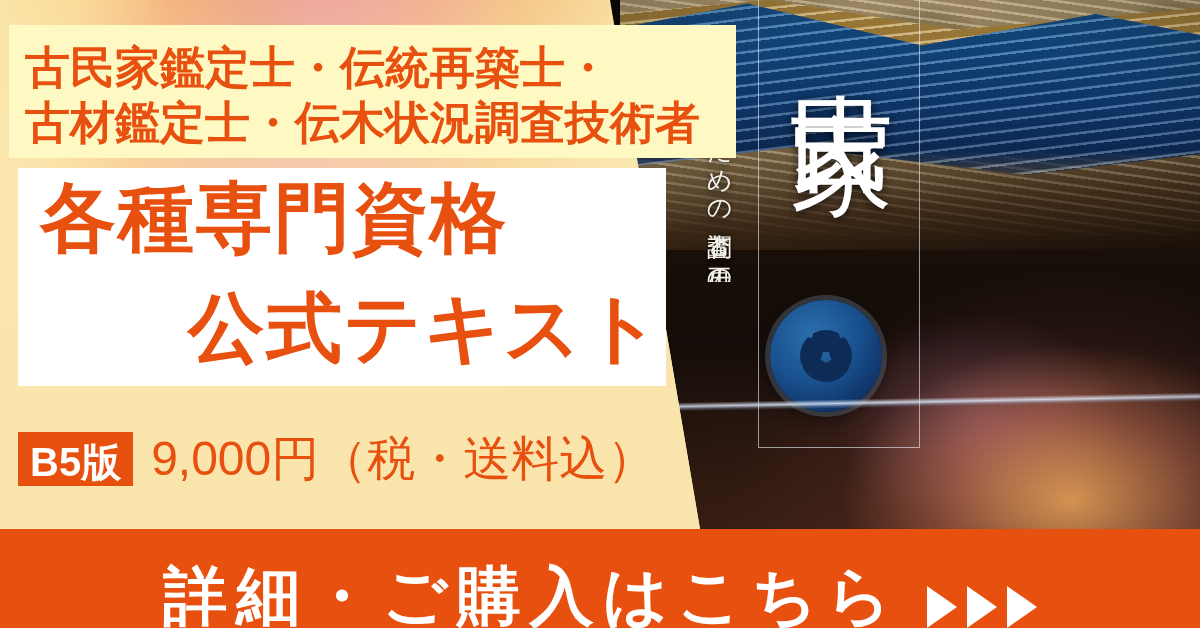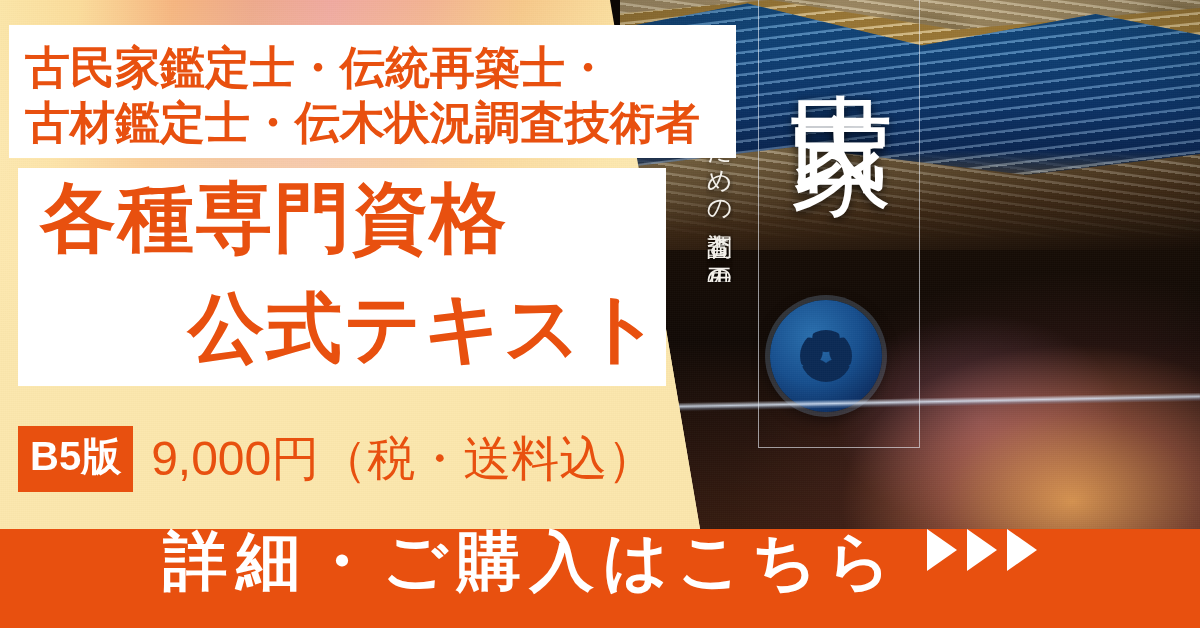--- a/index.html
+++ b/index.html
@@ -158,21 +158,21 @@
         #fbe7ad 100%);
   }
   .left-noise{
     position:absolute;inset:0;opacity:.18;
     background-image:repeating-linear-gradient(0deg,rgba(255,255,255,.10) 0 1px,rgba(160,120,80,.10) 1px 2px),
                      repeating-linear-gradient(90deg,rgba(255,255,255,.08) 0 1px,rgba(160,120,80,.08) 1px 2px);
   }
 
   
   .panel1{
-    position:absolute;left:9px;top:25px;width:727px;height:133px;background:#ffffff;
+    position:absolute;left:9px;top:25px;width:727px;height:133px;background:#fef9c3;
   }
   .panel1 .ln{
     position:absolute;left:16px;
     font-size:45px;line-height:1;color:#e8500f;font-weight:700;
     letter-spacing:0px;white-space:nowrap;
   }
   .panel1 .ln1{top:20px;}
   .panel1 .ln2{top:75px;}
 
   
@@ -190,31 +190,31 @@
     white-space:nowrap;
     margin-top:16px;
   }
 
   
   .price-row{
     position:absolute;left:18px;top:428px;height:62px;display:flex;align-items:center;
   }
   .badge{
     background:#e8500f;color:#ffffff;font-weight:700;font-size:40px;line-height:1;
-    padding:10px 12px 16px 12px;white-space:nowrap;letter-spacing:0px;
+    padding:10px 12px 4px 12px;white-space:nowrap;letter-spacing:0px;
   }
   .price-text{
     margin-left:18px;color:#e8500f;font-size:48px;line-height:1;font-weight:400;
     white-space:nowrap;letter-spacing:0px;
   }
 
   
   .cta{
     position:absolute;left:0;bottom:0;width:1200px;height:99px;background:#e8500f;
-    display:flex;align-items:flex-start;justify-content:center;gap:26px;
+    display:flex;align-items:flex-end;justify-content:center;gap:26px;
   }
   .cta-text{
     color:#ffffff;font-size:64px;line-height:1;font-weight:700;letter-spacing:9px;
     white-space:nowrap;
   }
   .arrows{display:flex;align-items:center;gap:10px;}
   .arrows .tri{
     width:0;height:0;border-left:30px solid #ffffff;
     border-top:21px solid transparent;border-bottom:21px solid transparent;
   }

